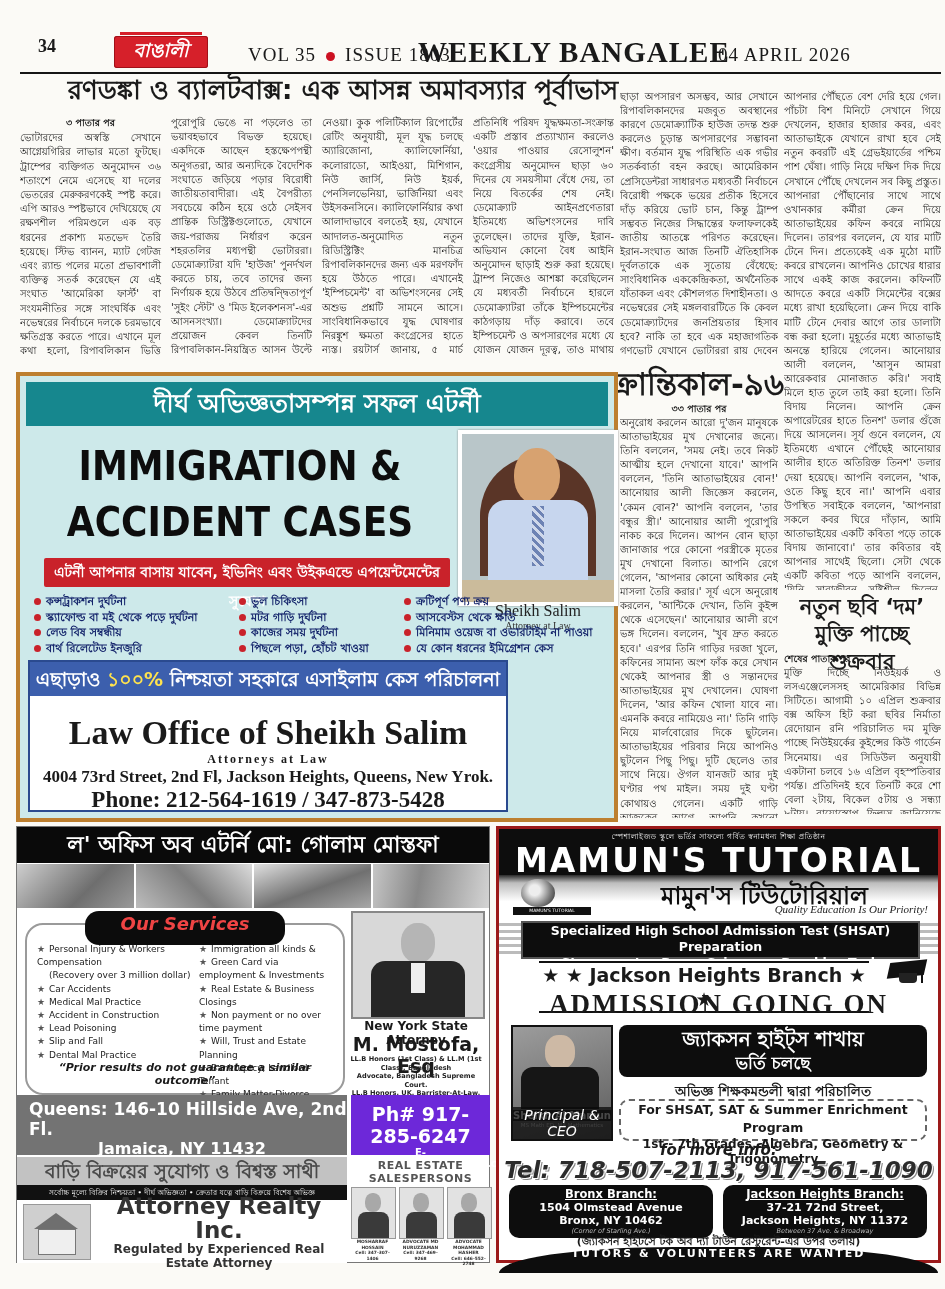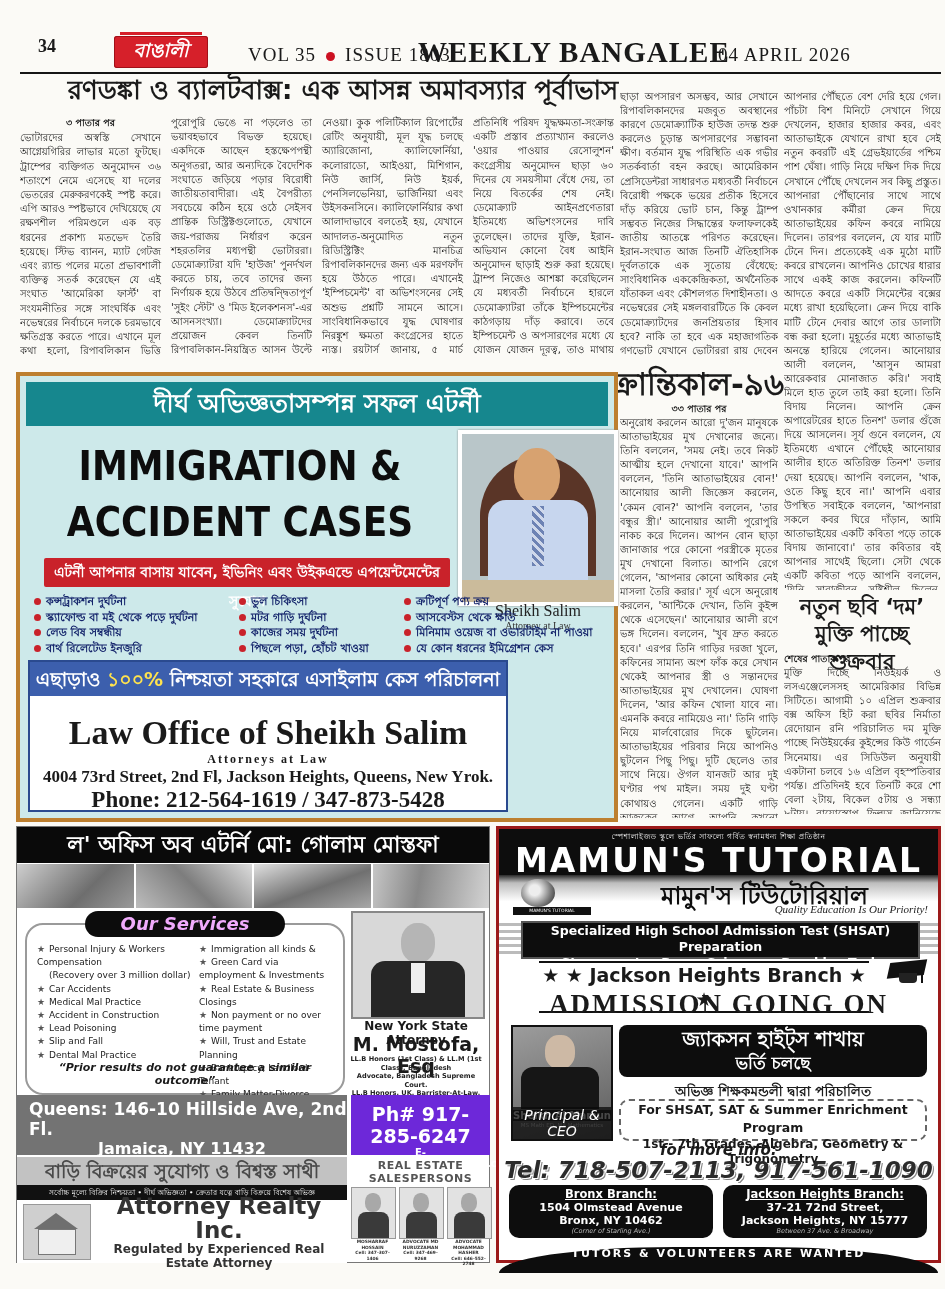--- a/index.html
+++ b/index.html
@@ -63,22 +63,22 @@
   .mostofa{left:16px;top:826px;width:474px;height:437px;background:#fff;border:1px solid #777;box-sizing:border-box;}
   .mos-head{left:0;top:0;width:100%;height:36px;background:#0a0a0a;color:#fff;font-size:22px;font-weight:bold;
             line-height:36px;text-align:center;}
   .mos-strip{left:0;top:37px;width:100%;height:44px;display:flex;gap:2px;}
   .mos-strip div{flex:1;}
   .ph1{background:linear-gradient(135deg,#cfcfcf,#6e6e6e 60%,#9a9a9a);}
   .ph2{background:linear-gradient(45deg,#bdbdbd,#7d7d7d 50%,#dcdcdc);}
   .ph3{background:linear-gradient(160deg,#e0e0e0,#707070 55%,#a8a8a8);}
   .ph4{background:linear-gradient(100deg,#c6c6c6,#888 40%,#d4d4d4);}
   .svcbox{left:8px;top:96px;width:316px;height:168px;border:2px solid #9a9a9a;border-radius:18px;}
-  .svcpill{position:absolute;left:58px;top:-14px;width:200px;height:26px;background:#0c0c0c;border-radius:14px;
-           color:#f0abfc;font-size:18px;font-weight:bold;font-style:italic;line-height:26px;text-align:center;}
+  .svcpill{position:absolute;left:58px;top:-14px;width:200px;height:34px;background:#0c0c0c;border-radius:14px;
+           color:#ef4444;font-size:18px;font-weight:bold;font-style:italic;line-height:26px;text-align:center;}
   .svccols{position:absolute;left:10px;top:18px;right:6px;display:flex;}
   .svclist{font-size:9px;line-height:13.2px;color:#222;}
   .star{color:#555;margin-right:4px;}
   .substar{padding-left:12px;}
   .disclaimer{position:absolute;left:0;bottom:6px;width:100%;text-align:center;font-size:11px;font-weight:bold;font-style:italic;}
   .mos-photo{left:334px;top:84px;width:130px;height:104px;background:#d8d8d8;border:2px solid #888;overflow:hidden;}
   .mhead2{position:absolute;left:48px;top:10px;width:34px;height:40px;background:#b5b5b5;border-radius:46%;}
   .msuit2{position:absolute;left:18px;top:48px;width:94px;height:60px;background:#262626;border-radius:14px 14px 0 0;}
   .mshirt2{position:absolute;left:58px;top:50px;width:14px;height:30px;background:#eee;}
   .mos-att-head{left:330px;top:192px;width:138px;text-align:center;font-size:12px;font-weight:bold;}
@@ -432,20 +432,21 @@
     <div class="abs mam-branches">
       <div class="branchbox">
         <div class="t">Bronx Branch:</div>
         <div class="a">1504 Olmstead Avenue</div>
         <div class="a">Bronx, NY 10462</div>
         <div class="n">(Corner of Starling Ave.)</div>
       </div>
       <div class="branchbox">
         <div class="t">Jackson Heights Branch:</div>
         <div class="a">37-21 72nd Street,</div>
-        <div class="a">Jackson Heights, NY 15777</div>
+        <div class="a">Jackson Heights, NY 11372</div>
         <div class="n">Between 37 Ave. &amp; Broadway</div>
       </div>
     </div>
+    <div class="abs mam-note">(জ্যাকসন হাইটসে টক অব দ্যা টাউন রেস্টুরেন্ট-এর উপর তলায়)</div>
     <div class="abs mam-foot">TUTORS &amp; VOLUNTEERS ARE WANTED</div>
   </div>
 
 </div>
 
 </body></html>

